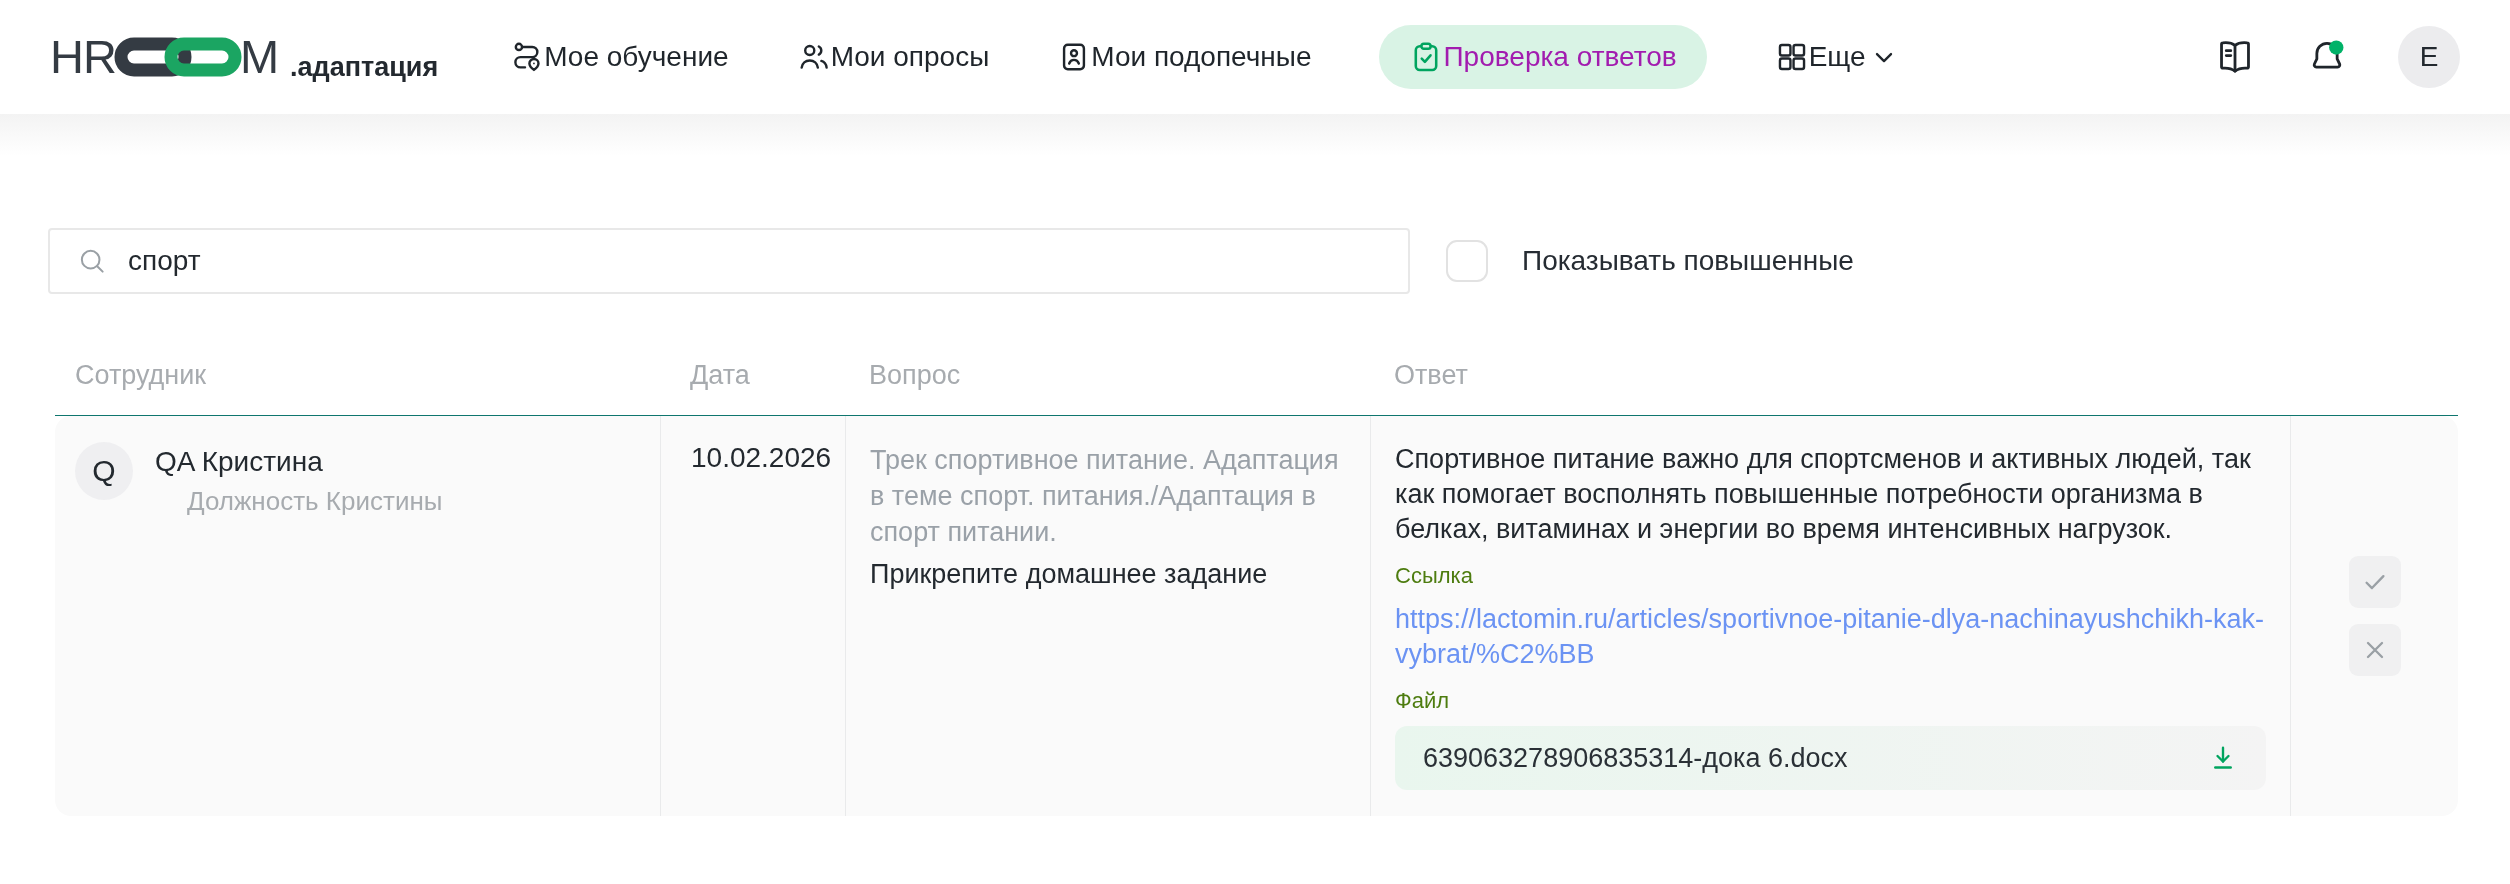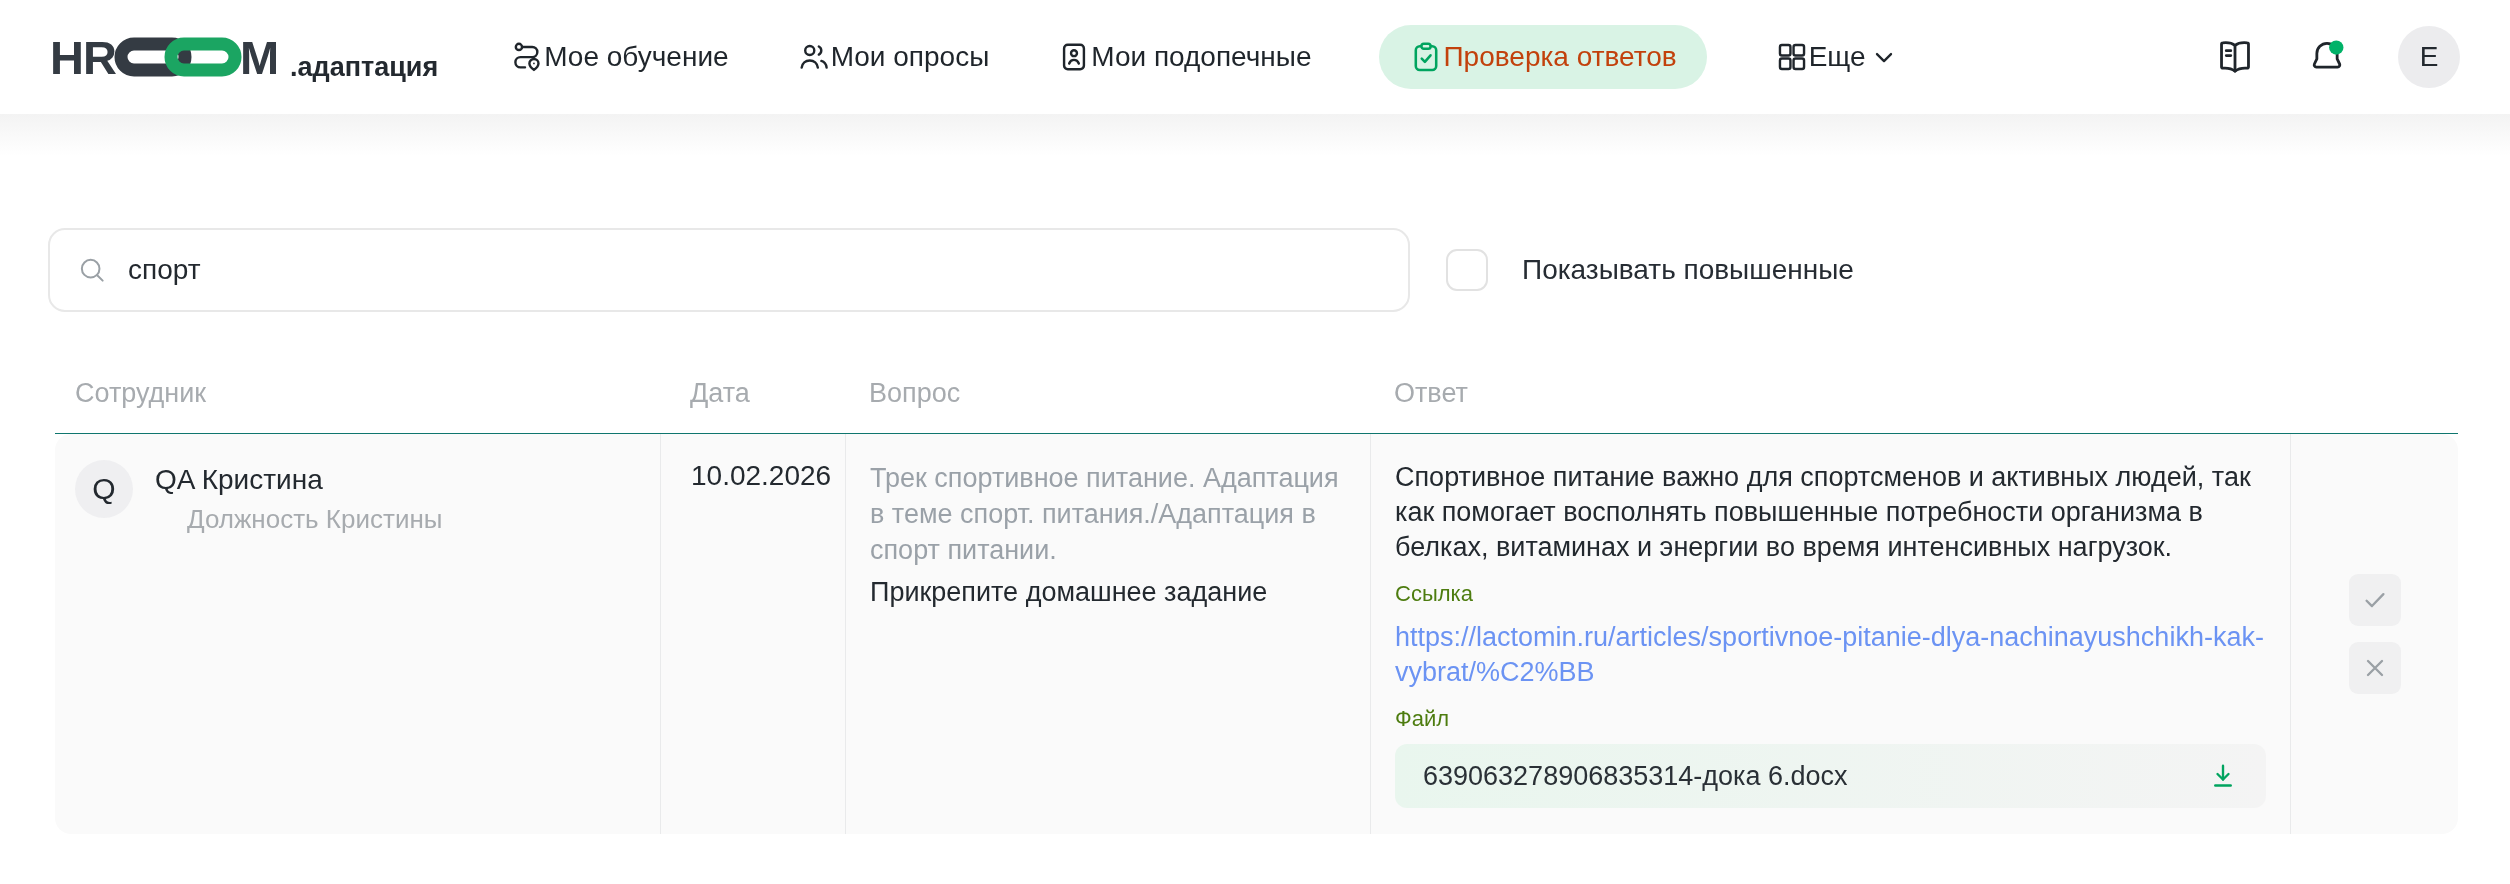--- a/index.html
+++ b/index.html
@@ -4,45 +4,45 @@
 <style>
   * { margin:0; padding:0; box-sizing:border-box; }
   html,body { width:2510px; height:884px; background:#ffffff; overflow:hidden;
               font-family:"Liberation Sans", sans-serif; color:#23292f; }
 
   
   .nav { height:114px; background:#fff; display:flex; align-items:center; padding:0 50px; }
   .nav-shadow { height:42px; background:linear-gradient(#f3f3f3, #ffffff); }
 
   .logo { display:flex; align-items:flex-end; margin-right:72px; cursor:pointer; }
-  .logo-word { display:flex; align-items:center; font-weight:700; font-size:47px;
+  .logo-word { display:flex; font-weight:400; font-size:47px;
                letter-spacing:-1px; color:#343b43; line-height:1; }
   .logo-links { margin:0 -4px; display:block; }
   .logo-suffix { font-size:27px; font-weight:600; color:#23292f; margin-left:12px;
                  position:relative; top:2px; }
 
   .menu { display:flex; align-items:center; gap:68px; }
   .menu-item { display:flex; align-items:center; font-size:28px; color:#1f252b;
                cursor:pointer; white-space:nowrap; }
   .menu-item svg { display:block; }
 
   .pill { background:#d9f3e5; border-radius:44px; padding:15px 30px; color:#00a45f; }
-  .pill .lbl { color:#c2410c; }
+  .pill .lbl { color:#a21caf; }
 
   .chev { margin-left:4px; }
 
   .nav-right { margin-left:auto; display:flex; align-items:center; gap:50px; }
   .icon-btn { cursor:pointer; position:relative; display:flex; }
   .avatar-top { width:62px; height:62px; border-radius:50%; background:#ececee;
                 display:flex; align-items:center; justify-content:center;
                 font-size:28px; color:#23292f; cursor:pointer; }
 
   
   .filters { display:flex; align-items:center; margin:72px 50px 0 48px; }
-  .search-box { width:1362px; height:84px; border:2px solid #e8e8e8; border-radius:17px;
+  .search-box { width:1362px; height:66px; border:2px solid #e8e8e8; border-radius:4px;
                 display:flex; align-items:center; padding:0 26px; gap:20px; background:#fff; }
   .search-box input { border:none; outline:none; flex:1; font-size:28px; color:#23292f;
                       font-family:"Liberation Sans", sans-serif; background:transparent; }
   .chk-wrap { display:flex; align-items:center; gap:34px; margin-left:36px; cursor:pointer; }
   .chk { width:42px; height:42px; border:2.5px solid #e2e2e2; border-radius:11px; background:#fff; }
   .chk-label { font-size:28px; color:#262c33; }
 
   
   .table { margin:66px 50px 0 55px; width:2403px; }
   .tgrid { display:grid; grid-template-columns:605px 185px 525px 920px 168px; }

